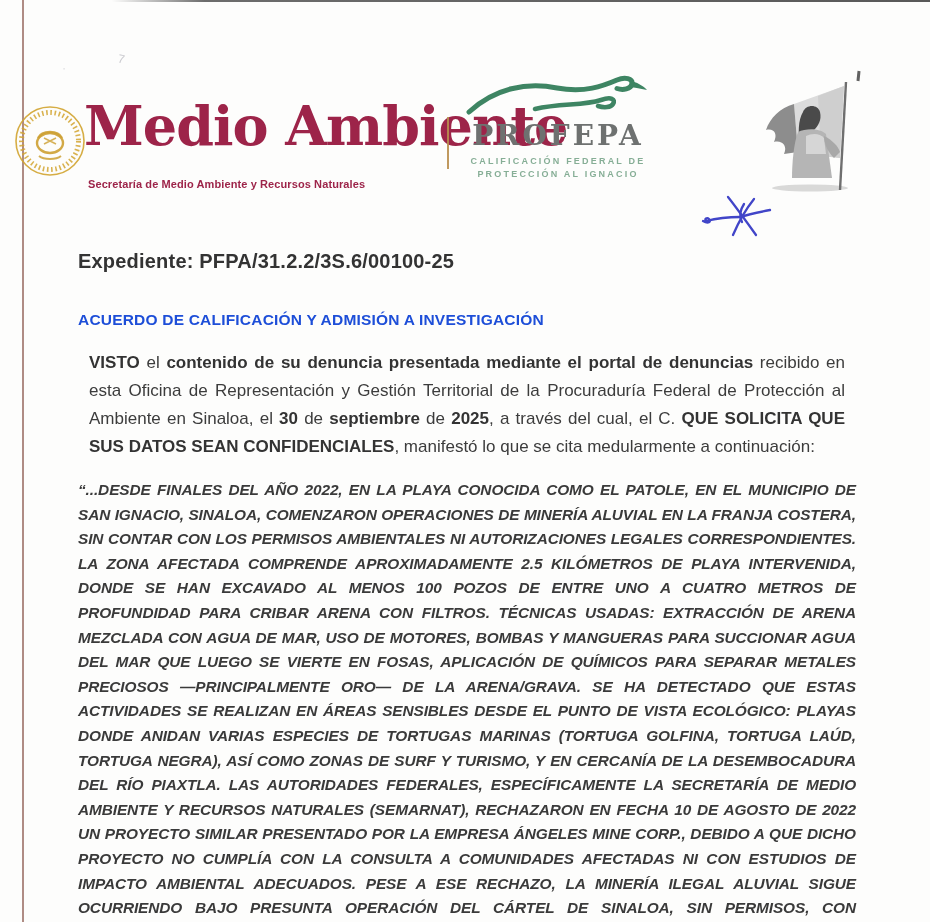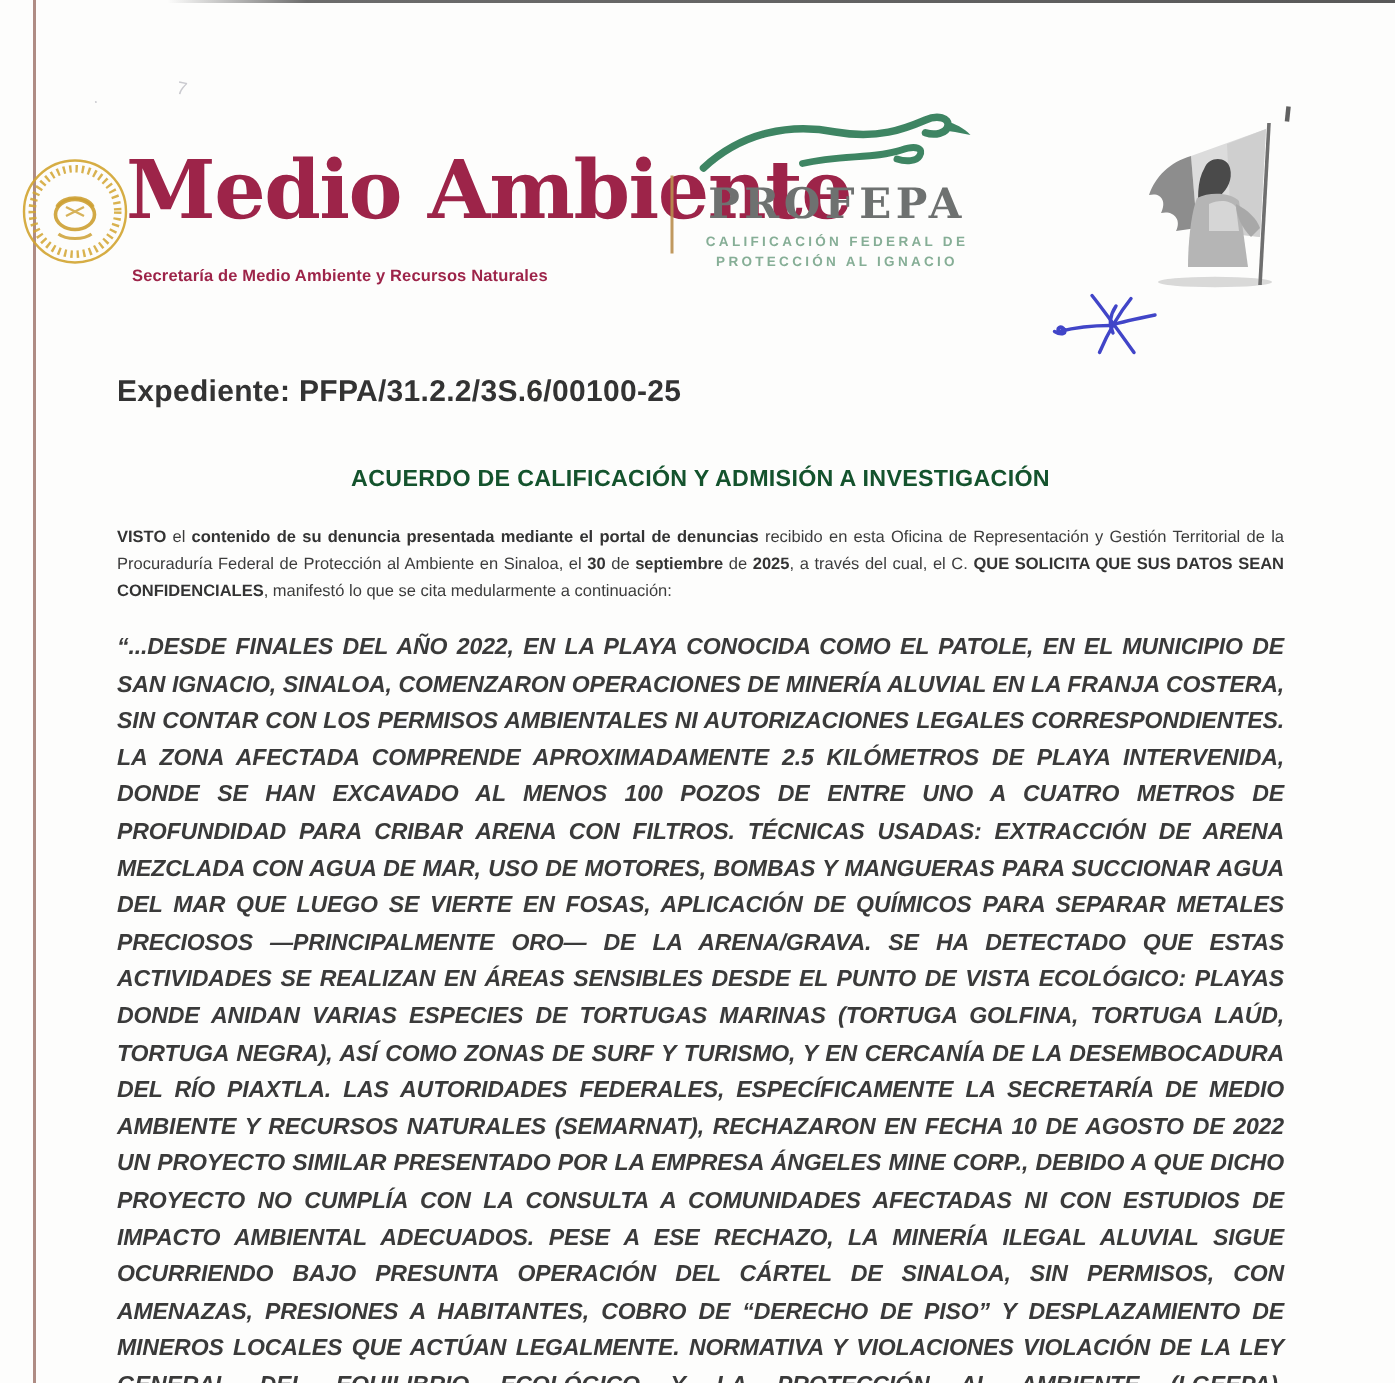--- a/index.html
+++ b/index.html
@@ -34,23 +34,23 @@
   .profepa-acronym{
     font-family:"DejaVu Serif","Liberation Serif",serif;
     font-size:28px;font-weight:bold;color:#6E7170;letter-spacing:3px;line-height:1;margin-top:2px;
   }
   .profepa-sub{font-size:9px;font-weight:bold;color:#86AE96;letter-spacing:2.2px;line-height:13px;margin-top:5px;}
   .vignette{position:absolute;left:748px;top:78px;}
   .pen-mark{position:absolute;left:700px;top:190px;}
   
   .content{position:absolute;left:78px;top:250px;width:778px;}
   .expediente{margin:0;font-size:20px;font-weight:bold;color:#333;letter-spacing:.2px;}
-  .doc-title{margin:38px 0 0;font-size:15.5px;font-weight:bold;color:#14532d;letter-spacing:.2px;text-align:center;}
+  .doc-title{margin:38px 0 0;font-size:15.5px;font-weight:bold;color:#1d4ed8;letter-spacing:.2px;}
   .date-line{margin:24px 0 0;font-size:15.5px;color:#3c3c3c;white-space:nowrap;}
-  .visto{margin:20px 0 0;font-size:11px;line-height:18px;color:#3c3c3c;text-align:justify;}
+  .visto{margin:20px 11px 0;font-size:17px;line-height:28px;color:#3c3c3c;text-align:justify;}
   .quote{
     margin:17px 0 0;font-size:15.4px;line-height:24.6px;color:#3a3a3a;
     font-weight:bold;font-style:italic;text-align:justify;letter-spacing:-0.1px;
   }
   .b{font-weight:bold;color:#333;}
 </style>
 </head>
 <body>
 
 <div class="scan-edge-left"></div>

